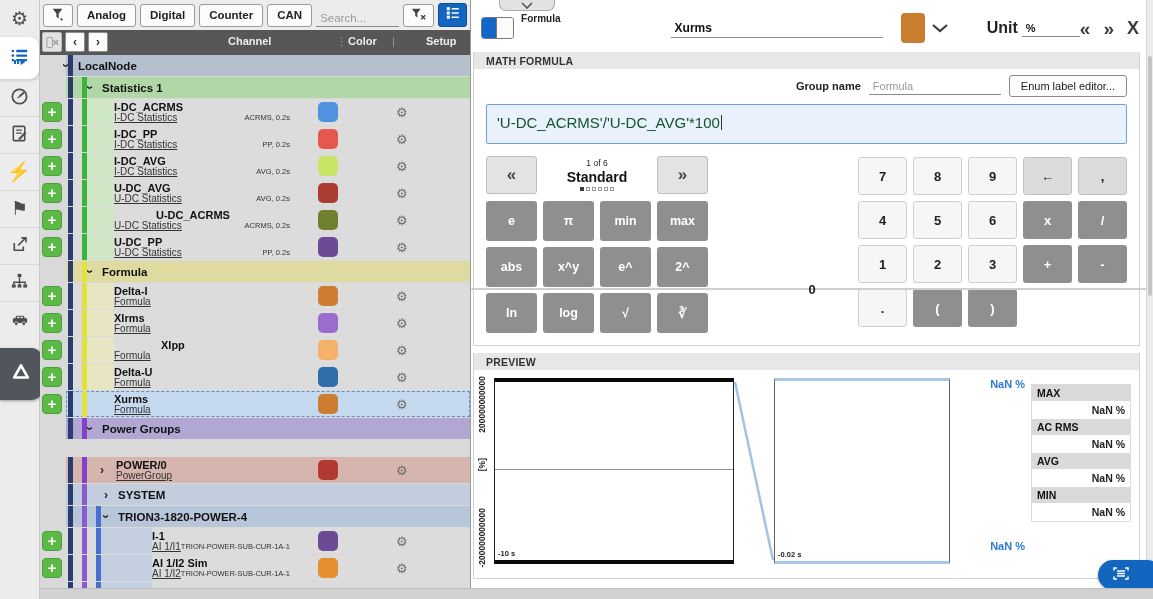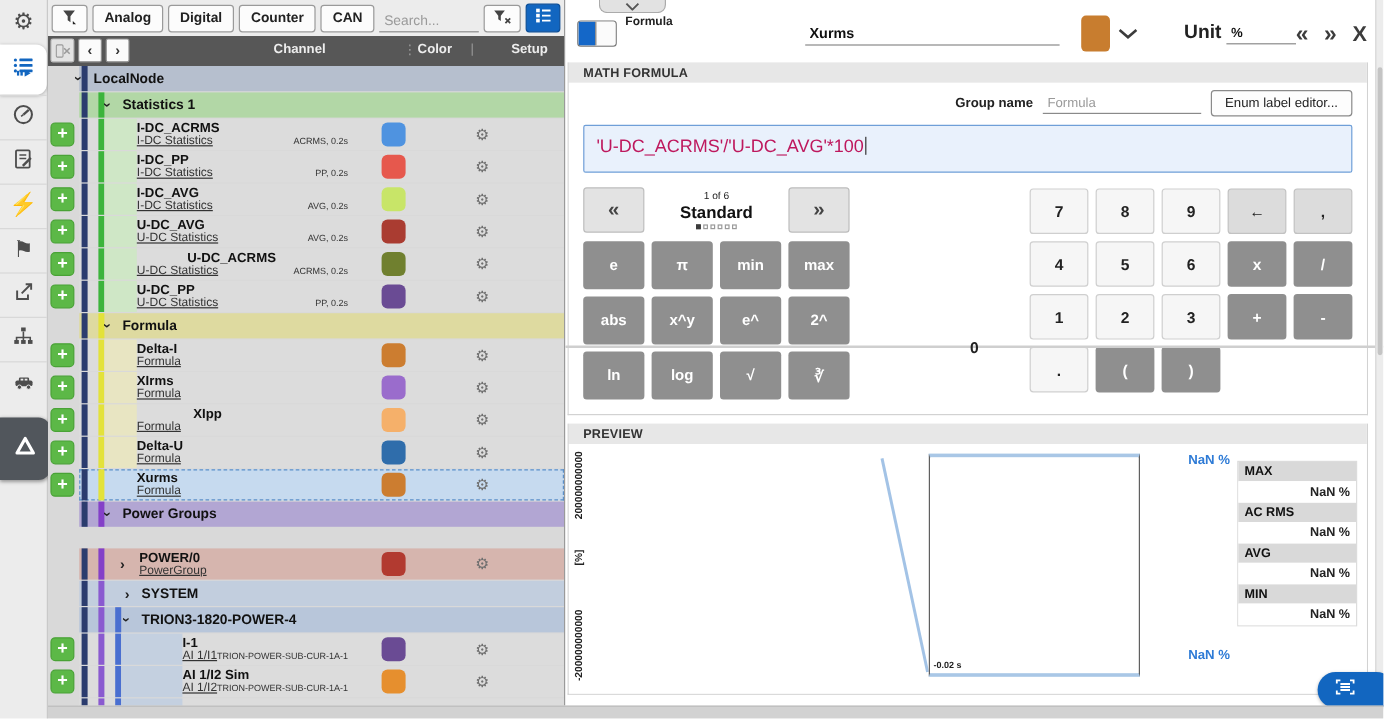--- a/index.html
+++ b/index.html
@@ -73,21 +73,21 @@
   .navx .dbl{font-size:19px;line-height:1;}
   .navx .cls{font-size:18px;line-height:1;}
   .section{margin:0 13px 0 2px;border:1px solid #d2d2d2;border-top:none;}
   .secbar{background:#e7e7e7;height:17px;font-size:10.5px;font-weight:700;color:#333;display:flex;align-items:center;
           padding-left:12px;letter-spacing:.2px;}
   .mcontent{background:#fff;padding:6px 12px 12px 12px;}
   .grow{display:flex;justify-content:flex-end;align-items:center;gap:8px;margin-bottom:7px;}
   .glbl{font-size:11px;font-weight:700;}
   .ginp{width:132px;font-size:11px;font-weight:400;}
   .enumbtn{border:1px solid #8a8a8a;background:#fdfdfd;border-radius:3px;font-size:11px;color:#222;padding:4px 11px;}
-  .fbox{height:40px;background:#e9f1fc;border:1px solid #6f9fd8;border-radius:2px;font-size:15px;color:#be185d;
+  .fbox{height:40px;background:#e9f1fc;border:1px solid #6f9fd8;border-radius:2px;font-size:15px;color:#14532d;
         padding:9px 10px;margin-bottom:11px;white-space:nowrap;overflow:hidden;}
   .caret{display:inline-block;width:1px;height:15px;background:#333;vertical-align:-2px;margin-left:1px;}
   .keypads{display:flex;justify-content:space-between;align-items:flex-start;}
   .kleft{width:222px;}
   .navrow{display:flex;justify-content:space-between;align-items:center;margin-bottom:6px;height:40px;}
   .navbtn{width:51px;height:38px;background:#e3e3e3;border:1px solid #bdbdbd;border-radius:3px;font-size:17px;
           font-weight:700;color:#444;display:flex;align-items:center;justify-content:center;}
   .pgr{display:flex;flex-direction:column;align-items:center;line-height:1.15;}
   .pgr .pg{font-size:8.5px;color:#222;}
   .pgr .pn{font-size:14px;font-weight:700;color:#111;}
@@ -609,20 +609,24 @@
     </div>
 
     <div class="gapd"></div>
 
     <div class="section">
       <div class="secbar">PREVIEW</div>
       <div class="pcontent">
         <span class="yl" style="top:6px">200000000000</span>
         <span class="yl" style="top:88px">[%]</span>
         <span class="yl" style="bottom:10px">-200000000000</span>
+        <div class="chartL">
+          <div class="zero"></div>
+          <span class="xl">-10 s</span>
+        </div>
         <svg class="diag" width="42" height="186">
           <line x1="2" y1="4" x2="40" y2="182" stroke="#a3c3e6" stroke-width="2.5"></line>
         </svg>
         <div class="chartR">
           <span class="xl">-0.02 s</span>
         </div>
         <span class="nanv" style="right:114px;top:8px">NaN %</span>
         <span class="nanv" style="right:114px;top:170px">NaN %</span>
         <div class="stats" id="stats">
             <div class="stl">MAX</div>

